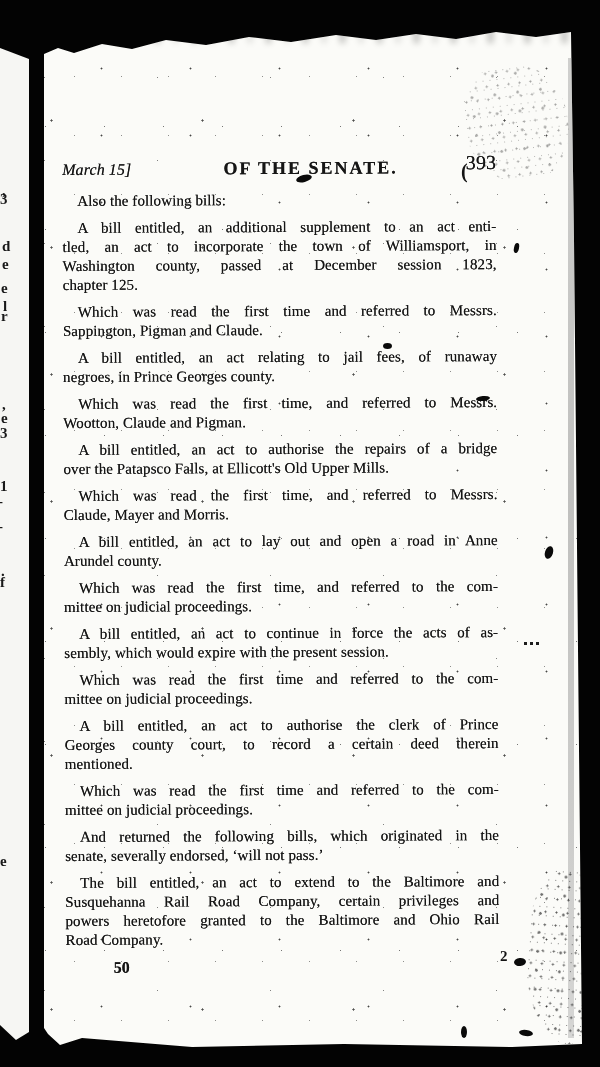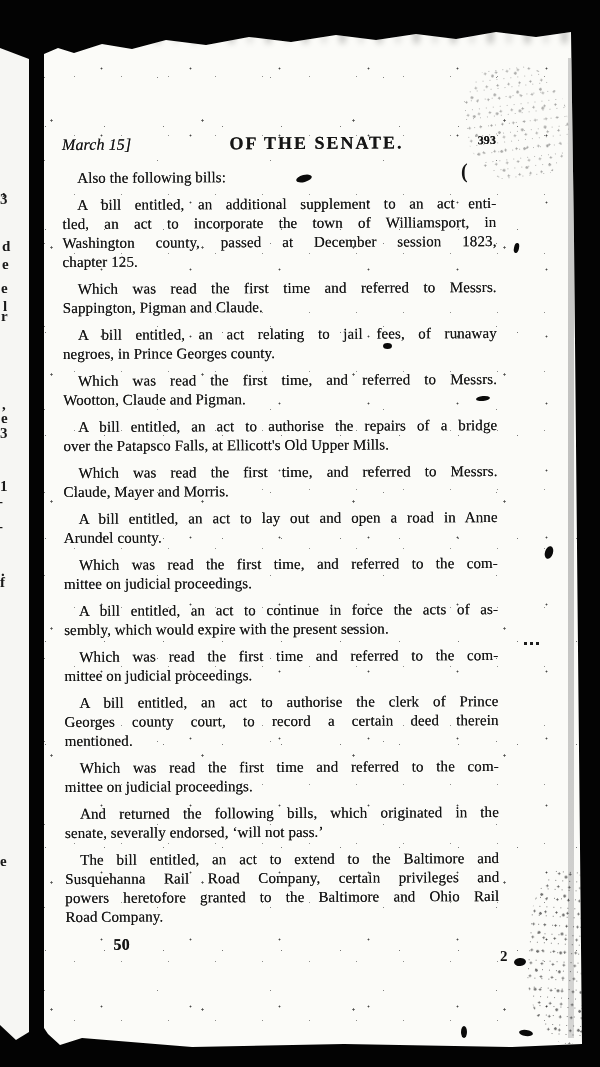--- a/index.html
+++ b/index.html
@@ -50,24 +50,24 @@
     opacity:.45;
   }
   
   .content{
     position:absolute;left:18px;top:106px;width:434px;
     color:#151515;font-size:15px;line-height:19px;letter-spacing:.1px;
     transform:rotate(-.25deg);transform-origin:50% 0;
     text-shadow:0 0 .55px rgba(15,15,15,.8);
   }
   .head{display:flex;align-items:baseline;margin-bottom:13px;}
-  .date{font-style:italic;font-size:16px;white-space:nowrap;}
+  .date{font-style:italic;font-size:16px;white-space:nowrap;margin-top:25px;}
   .title{flex:1;text-align:center;font-weight:bold;font-size:18px;
     letter-spacing:2px;transform:translateX(12px);white-space:nowrap;}
-  .pgnum{font-weight:bold;font-size:12px;transform:translateY(-4px);}
+  .pgnum{font-weight:normal;font-size:20px;transform:translateY(-4px);}
   .para{margin:0 0 8px 0;}
   .line{display:block;text-align:justify;}
   .para .line:not(:last-child){text-align-last:justify;}
   .para .line:first-child{text-indent:15px;}
   .sig{margin:2px 0 0 48px;font-weight:bold;font-size:16px;}
   
   .blot{position:absolute;background:#0a0a0a;border-radius:50%;}
   .dotted{background:none;border-top:3px dotted #1c1c1c;border-radius:0;}
   .glyph{position:absolute;color:#141414;font-weight:bold;}
   .cluster{

